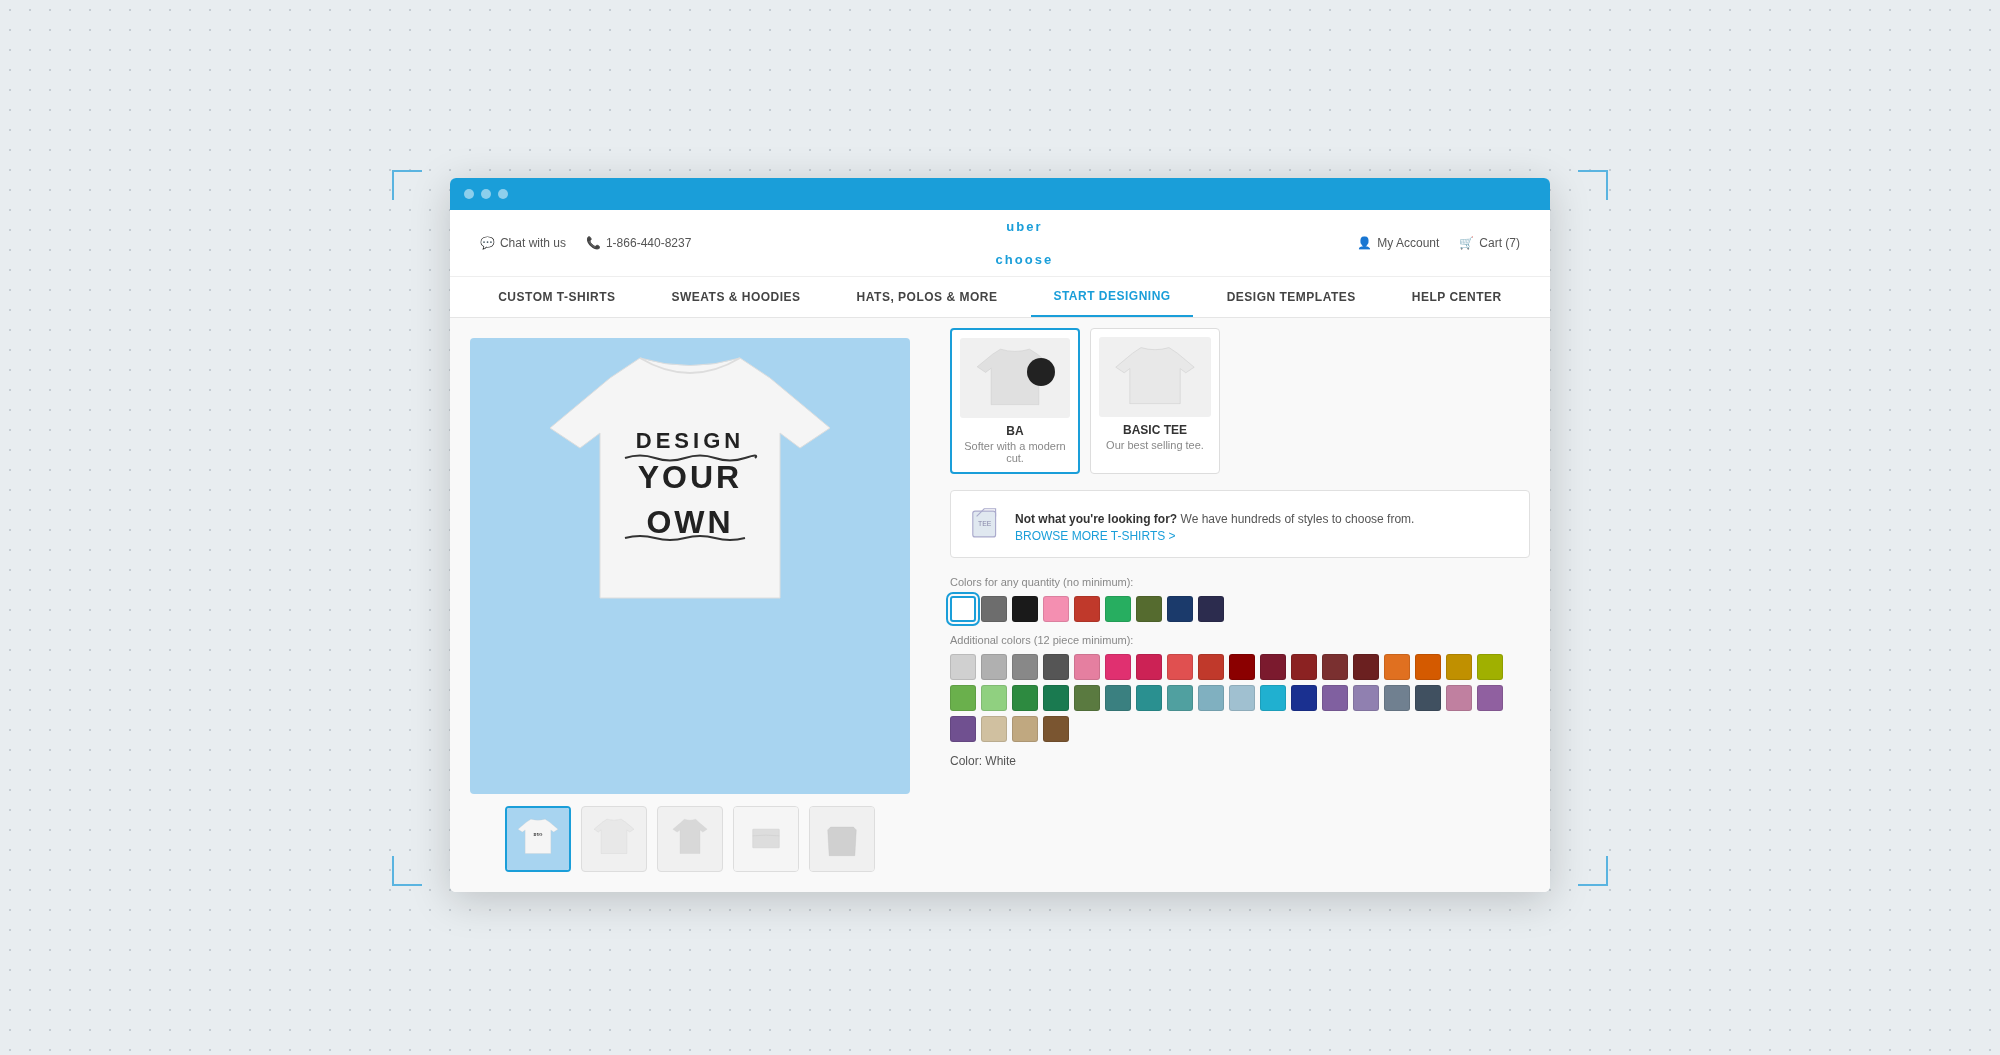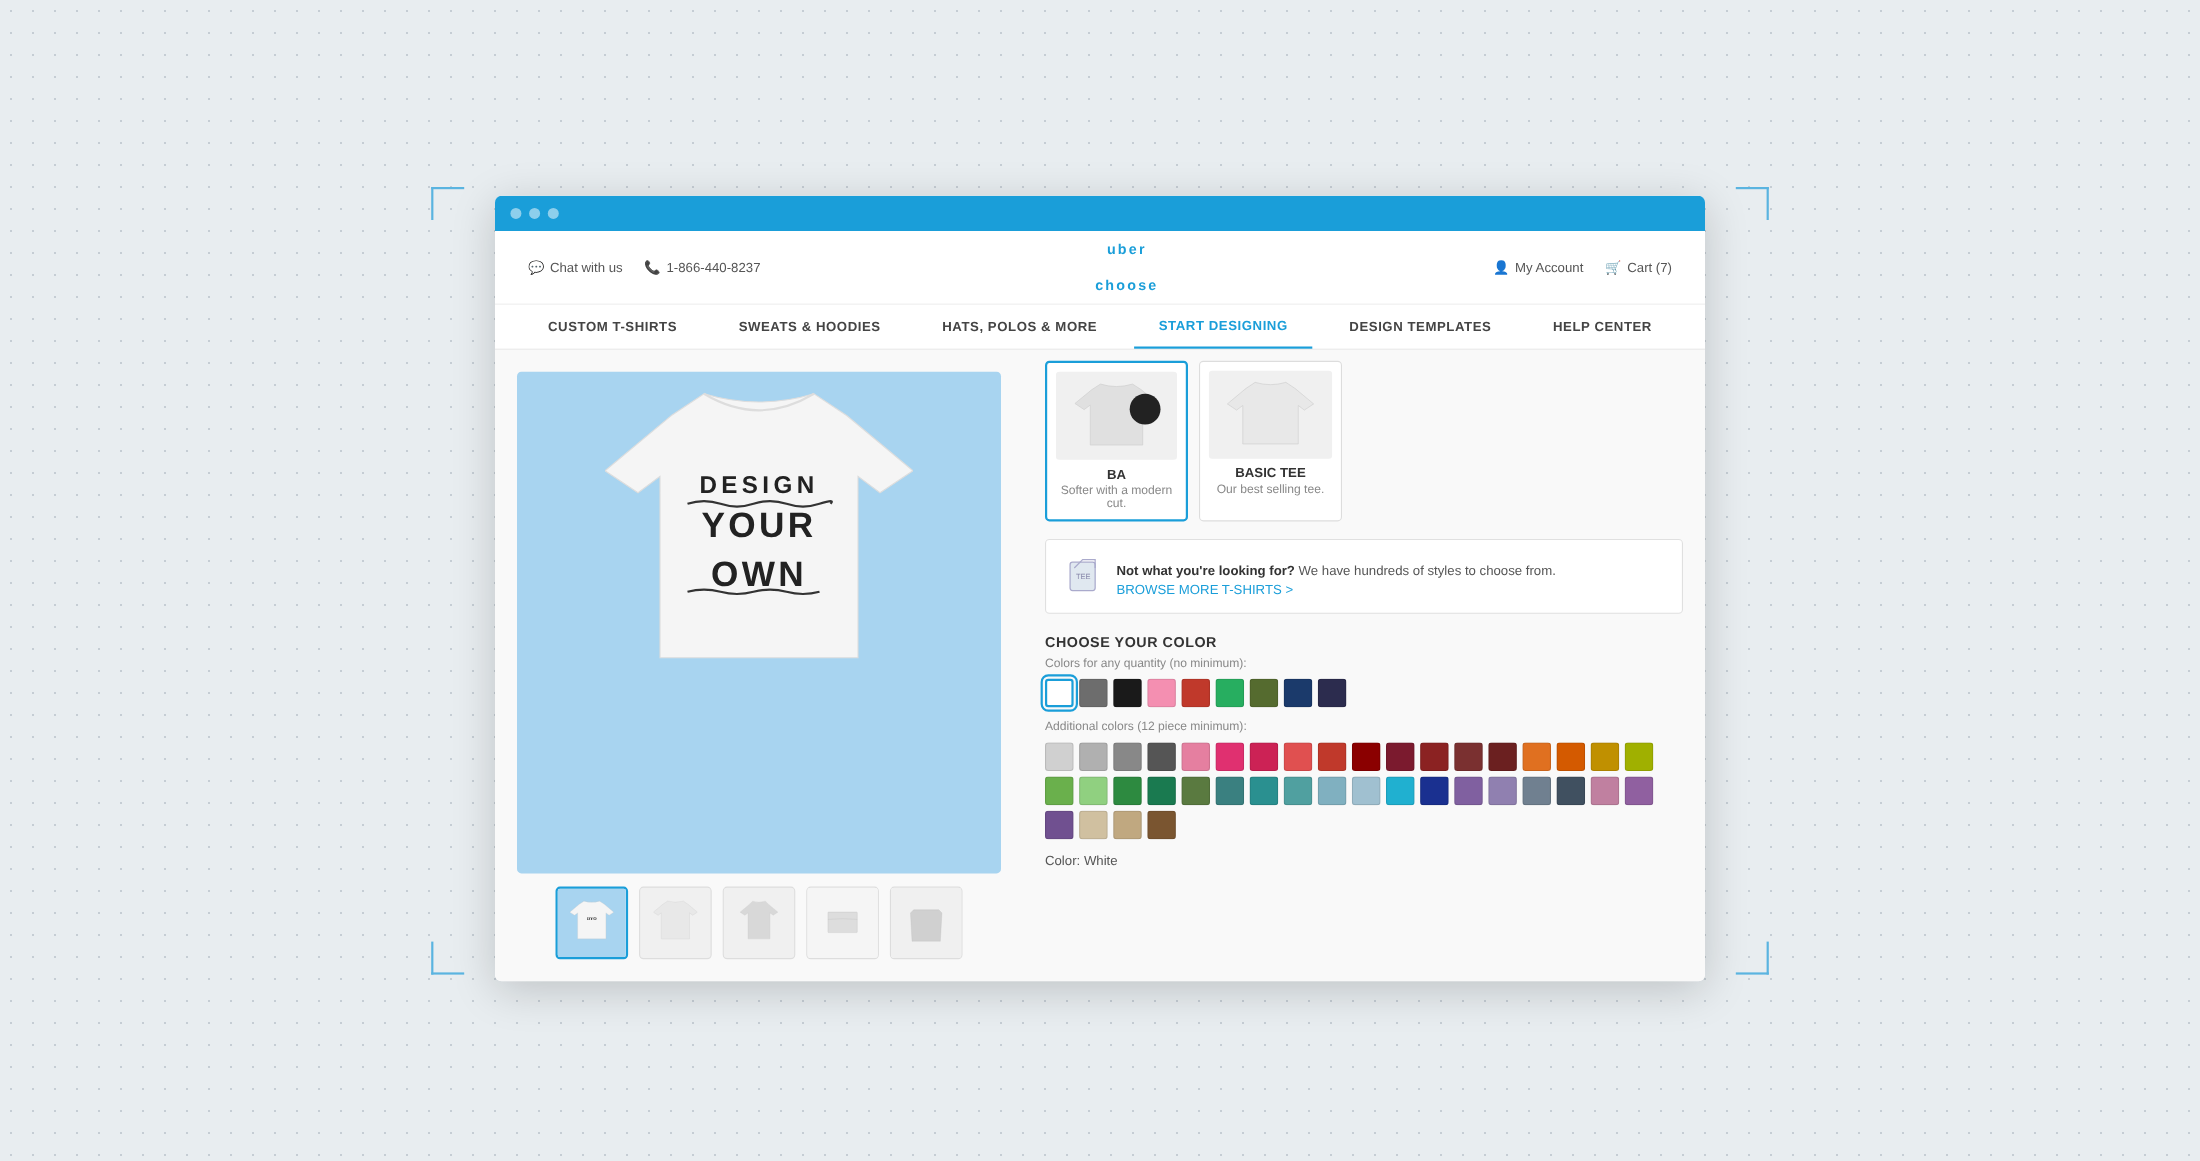--- a/index.html
+++ b/index.html
@@ -444,21 +444,20 @@
           <div>
             <div class="browse-text">
               <strong>Not what you're looking for?</strong>
               <span> We have hundreds of styles to choose from.</span>
             </div>
             <a class="browse-link">BROWSE MORE T-SHIRTS &gt;</a>
           </div>
         </div>
 
         <div>
-          <div class="section-title">CHOOSE YOUR COLOR</div>
           <div class="section-subtitle">Colors for any quantity (no minimum):</div>
 
           <div class="color-grid" id="color-grid-any">
               <div class="color-swatch selected" style="background: rgb(255, 255, 255); border: 2px solid rgb(26, 158, 217);"></div>
               <div class="color-swatch" style="background: rgb(109, 109, 109);"></div>
               <div class="color-swatch" style="background: rgb(26, 26, 26);"></div>
               <div class="color-swatch" style="background: rgb(244, 143, 177);"></div>
               <div class="color-swatch" style="background: rgb(192, 57, 43);"></div>
               <div class="color-swatch" style="background: rgb(39, 174, 96);"></div>
               <div class="color-swatch" style="background: rgb(85, 107, 47);"></div>

